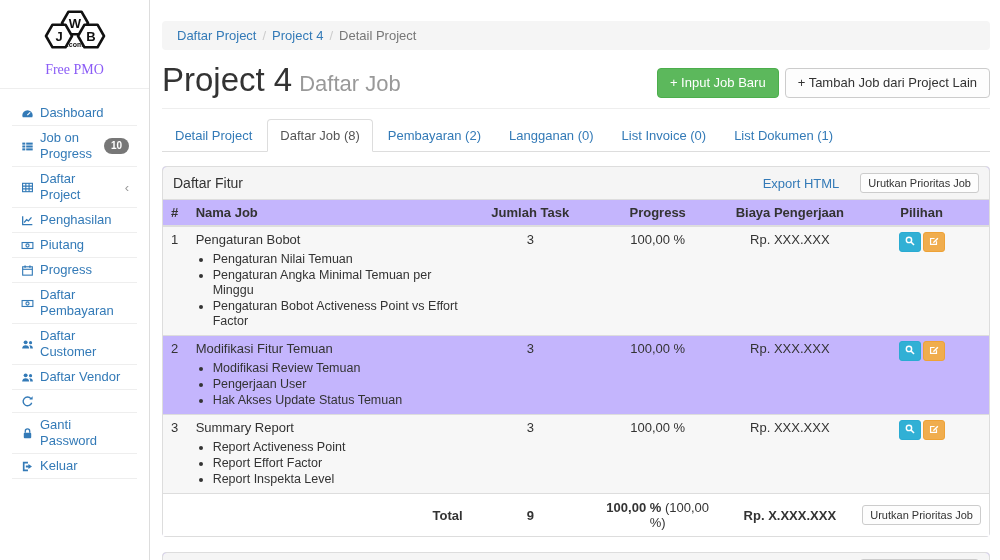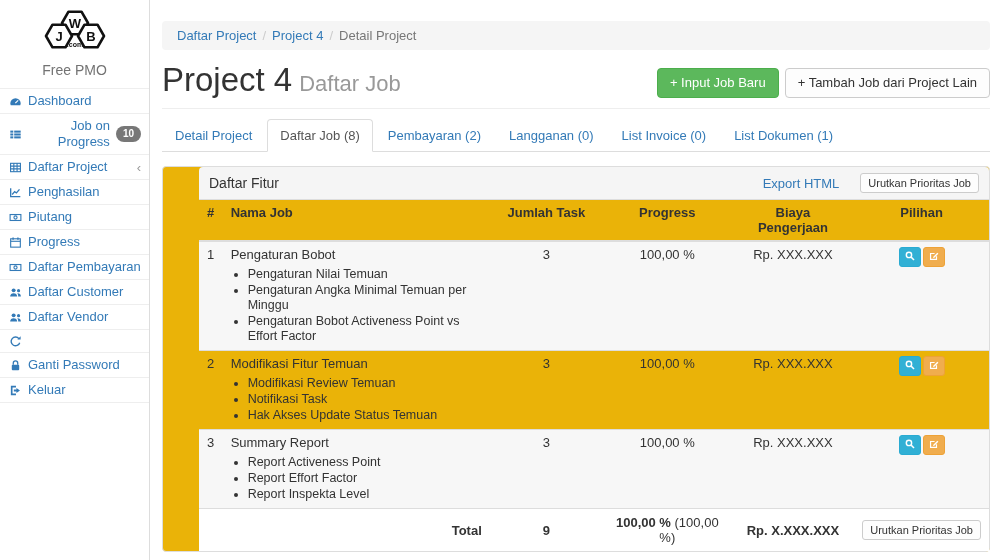--- a/index.html
+++ b/index.html
@@ -7,22 +7,22 @@
   body {
     width:1000px; height:560px; overflow:hidden;
     font-family:"Liberation Sans", sans-serif;
     font-size:14px; color:#333; background:#fff;
     display:flex;
   }
 
   
   .sidebar { width:150px; min-width:150px; background:#fff; border-right:1px solid #ddd; }
   .logo-box { text-align:center; padding:7px 0 2px; }
-  .brand { text-align:center; color:#737373; font-size:14px; padding:2px 4px 10px; }
-  .menu { list-style:none; margin:0; padding:0; border-top:1px solid #eee;text-align:right; }
+  .brand { text-align:center; color:#8b5cf6; font-size:14px; padding:2px 4px 10px;font-family:Liberation Serif, serif; }
+  .menu { list-style:none; margin:0; padding:12px; border-top:1px solid #eee; }
   .menu li { border-bottom:1px solid #eee; }
   .menu a {
     display:flex; align-items:center; gap:6px;
     padding:4px 8px; color:#337ab7; text-decoration:none;
     font-size:13px; line-height:16px; cursor:pointer;
   }
   .micon { width:14px; height:14px; flex:none; display:inline-flex; align-items:center; justify-content:center; }
   .micon svg { width:13px; height:13px; }
   .badge {
     margin-left:auto; background:#777; color:#fff; font-weight:bold;
@@ -55,21 +55,21 @@
 
   .nav-tabs { list-style:none; display:flex; margin:0 0 14px; padding:0; border-bottom:1px solid #ddd; font-size:13px; }
   .nav-tabs li { margin-bottom:-1px; margin-right:2px; }
   .nav-tabs a {
     display:block; padding:8px 12px; color:#337ab7; text-decoration:none;
     border:1px solid transparent; border-radius:4px 4px 0 0; cursor:pointer;
   }
   .nav-tabs li.active a { background:#fff; border-color:#ddd #ddd #fff; color:#555; }
 
   
-  .panel { border:1px solid #ddd; border-radius:4px; margin-bottom:15px; background:#eab308;padding-left:36px; }
+  .panel { border:1px solid #ddd; border-radius:4px; margin-bottom:15px; background:#c4b5fd; }
   .panel-heading {
     background:#f5f5f5; border-bottom:1px solid #ddd; border-radius:4px 4px 0 0;
     padding:6px 10px; display:flex; align-items:center; font-size:14px; color:#333;
   }
   .panel-tools { margin-left:auto; display:flex; align-items:center; gap:21px; }
   .export-link { color:#337ab7; font-size:13px; text-decoration:none; cursor:pointer; }
 
   table { width:100%; border-collapse:collapse; font-size:13px; }
   th, td { padding:5px 8px; text-align:center; vertical-align:top; }
   thead th { border-bottom:2px solid #ddd; font-weight:bold; padding:5px 8px; }
@@ -346,21 +346,21 @@
                       <path d="M6.2 7.9l4.7-4.7 1.2 1.2-4.7 4.7-1.5.3z"></path>
                     </svg></span>
                 </button></td>
             </tr>
             <tr>
               <td class="c0 cL">2</td>
               <td class="c1 cL">
                 <div class="job-title">Modifikasi Fitur Temuan</div>
                 <ul class="subtasks">
                   <li>Modifikasi Review Temuan</li>
-                  <li>Notifikasi Task</li>
+                  <li>Pengerjaan User</li>
                   <li>Hak Akses Update Status Temuan</li>
                 </ul>
               </td>
               <td class="c2">3</td>
               <td class="c3">100,00 %</td>
               <td class="c4">Rp. XXX.XXX</td>
               <td class="c5"><button class="icon-btn icon-search">
                   <span><svg viewBox="0 0 14 14" fill="none" stroke="#fff" stroke-width="1.7">
                       <circle cx="5.8" cy="5.8" r="3.1"></circle>
                       <path d="M8.3 8.3l3.4 3.4"></path>

